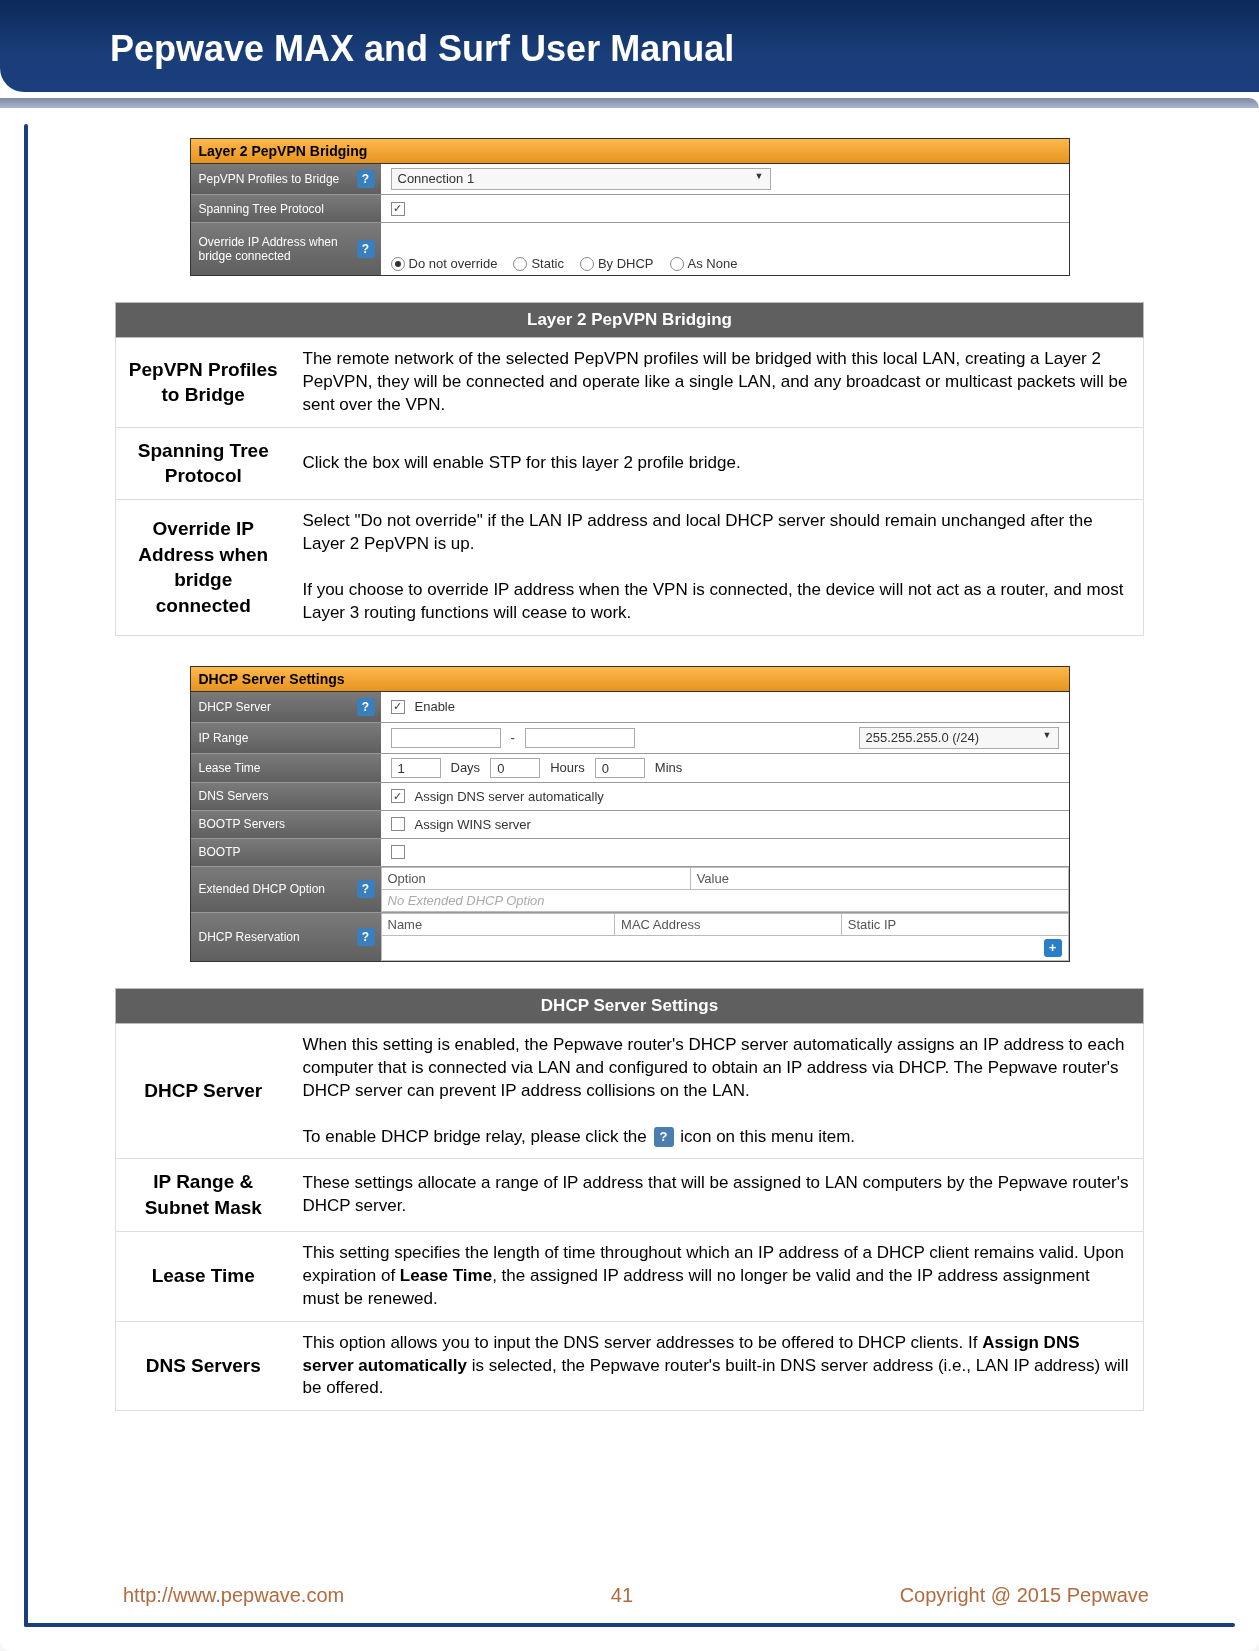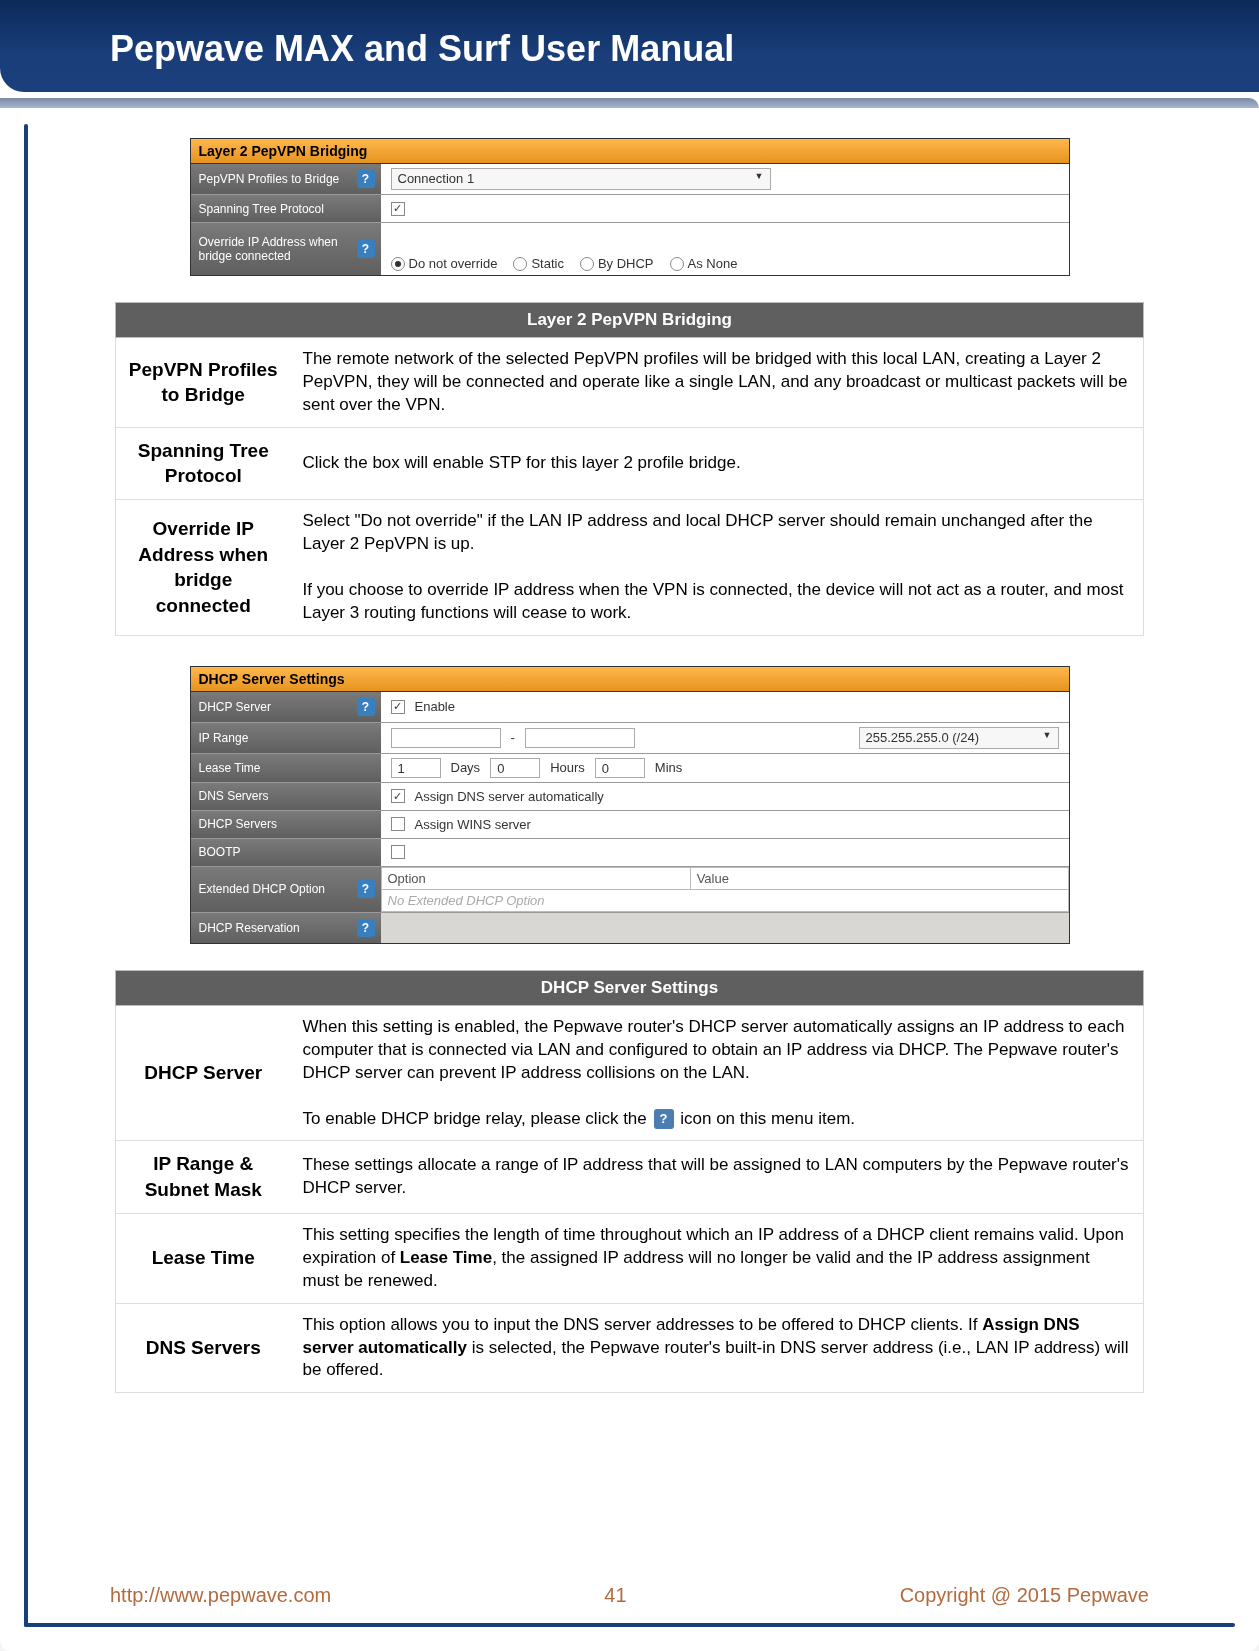--- a/index.html
+++ b/index.html
@@ -219,21 +219,21 @@
     line-height: 18px;
     font-weight: bold;
     border-radius: 3px;
   }
   .cell-wrap { padding: 0; }
 
   
   .footer {
     position: absolute;
     bottom: 44px;
-    left: 0;
+    left: 13px;
     right: 0;
     padding: 0 110px;
     display: flex;
     justify-content: space-between;
     align-items: center;
     color: #b36b3d;
     font-family: "Century Gothic", Futura, Arial, sans-serif;
     font-size: 20px;
   }
   .page-border-left {
@@ -393,21 +393,21 @@
             <span>DNS Servers</span>
           </div>
         <div class="ui-value">
           <span class="ui-checkbox checked"></span>
           <span>Assign DNS server automatically</span>
         </div>
       </div>
 
       <div class="ui-row">
         <div class="ui-label">
-            <span>DHCP Servers</span>
+            <span>BOOTP Servers</span>
           </div>
         <div class="ui-value">
           <span class="ui-checkbox"></span>
           <span>Assign WINS server</span>
         </div>
       </div>
 
       <div class="ui-row">
         <div class="ui-label">
             <span>BOOTP</span>
@@ -435,20 +435,34 @@
           </tbody>
             </table>
         </div>
       </div>
 
       <div class="ui-row">
         <div class="ui-label">
           <span>DHCP Reservation</span>
           <span class="help-icon">?</span>
         </div>
+        <div class="ui-value cell-wrap">
+          <table class="sub-table">
+            <tbody>
+                <tr>
+              <th style="width:34%">Name</th>
+              <th style="width:33%">MAC Address</th>
+              <th>Static IP</th>
+            </tr>
+            <tr>
+              <td colspan="3" style="text-align:right"><span class="plus-icon">+</span></td>
+            </tr>
+          </tbody>
+            </table>
+        </div>
       </div>
     </div>
 
     <table class="desc-table">
       <tbody>
           <tr class="head-row">
             <th colspan="2">DHCP Server Settings</th>
           </tr>
       <tr>
         <td class="row-label">DHCP Server</td>

